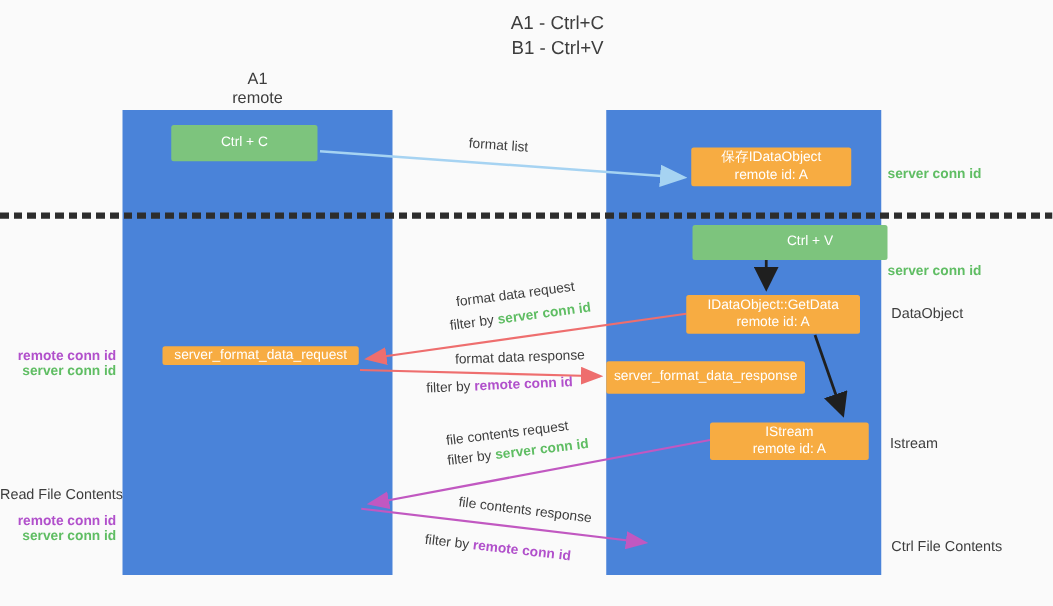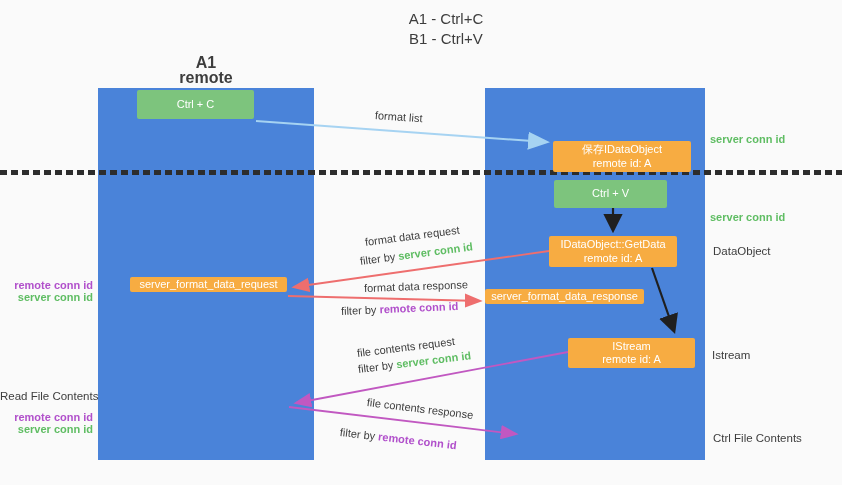--- a/index.html
+++ b/index.html
@@ -35,24 +35,23 @@
     text-align: center;
     font-size: 15px;
     line-height: 20px;
     color: var(--text-dark);
     margin-left: 25px;
   }
   .lane-header {
     position: absolute;
     top: 55px;
     text-align: center;
-    font-size: 16px;
+    font-size: 13px;
     line-height: 15px;
     color: var(--text-dark);
-    font-weight: bold;
   }
   .lane {
     position: absolute;
     top: 88px;
     height: 372px;
     background: var(--column-blue);
   }
   .divider {
     position: absolute;
     left: 0; top: 170px;
@@ -144,43 +143,43 @@
     </defs>
     <line class="ln-blue" x1="256" y1="121" x2="546" y2="142" marker-end="url(#mBlue)"></line>
     <line class="ln-black" x1="613" y1="208" x2="613" y2="230" marker-end="url(#mBlack)"></line>
     <line class="ln-red" x1="549" y1="251" x2="294" y2="287" marker-end="url(#mRed)"></line>
     <line class="ln-red" x1="288" y1="296" x2="480" y2="301" marker-end="url(#mRed)"></line>
     <line class="ln-black" x1="652" y1="268" x2="674" y2="331" marker-end="url(#mBlack)"></line>
     <line class="ln-mag" x1="568" y1="352" x2="296" y2="403" marker-end="url(#mMag)"></line>
     <line class="ln-mag" x1="289" y1="407" x2="516" y2="434" marker-end="url(#mMag)"></line>
   </svg>
 
-  <div class="node green" style="left:137px; top:90px; width:117px; height:29px;">
+  <div class="node green" style="left:137px; top:100px; width:117px; height:29px;">
     <span>Ctrl + C</span>
   </div>
 
-  <div class="node orange" style="left:553px; top:141px; width:138px; height:31px;">
+  <div class="node orange" style="left:553px; top:118px; width:128px; height:31px;">
     <span>保存IDataObject</span>
     <span>remote id: A</span>
   </div>
 
-  <div class="node green" style="left:554px; top:180px; width:113px; height:28px;">
+  <div class="node green" style="left:554px; top:180px; width:124px; height:28px;padding-left:32px;">
     <span>Ctrl + V</span>
   </div>
 
-  <div class="node orange" style="left:549px; top:236px; width:128px; height:31px;">
+  <div class="node orange" style="left:549px; top:236px; width:139px; height:31px;">
     <span>IDataObject::GetData</span>
     <span>remote id: A</span>
   </div>
 
   <div class="node orange" style="left:130px; top:277px; width:157px; height:15px;">
     <span>server_format_data_request</span>
   </div>
 
-  <div class="node orange" style="left:485px; top:289px; width:159px; height:15px;">
+  <div class="node orange" style="left:485px; top:289px; width:159px; height:26px;">
     <span>server_format_data_response</span>
   </div>
 
   <div class="node orange" style="left:568px; top:338px; width:127px; height:30px;">
     <span>IStream</span>
     <span>remote id: A</span>
   </div>
 
 
 

